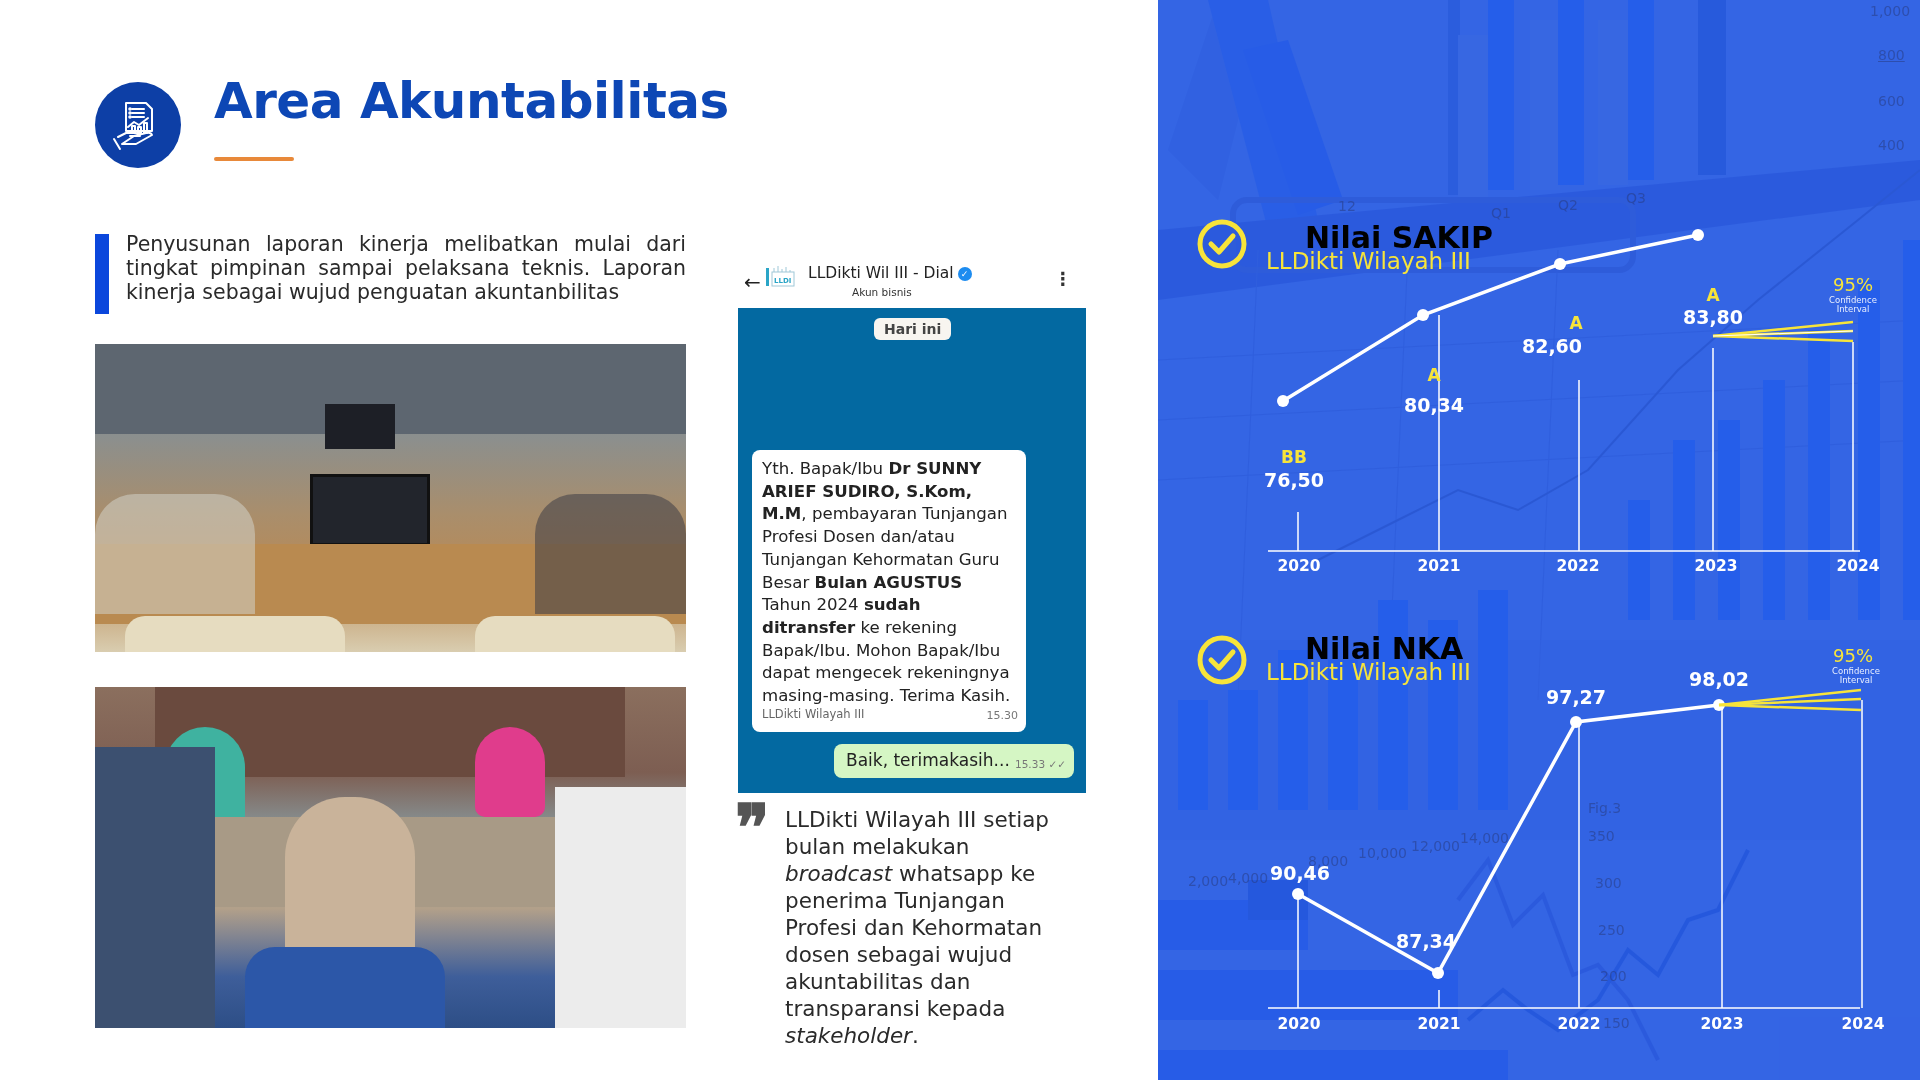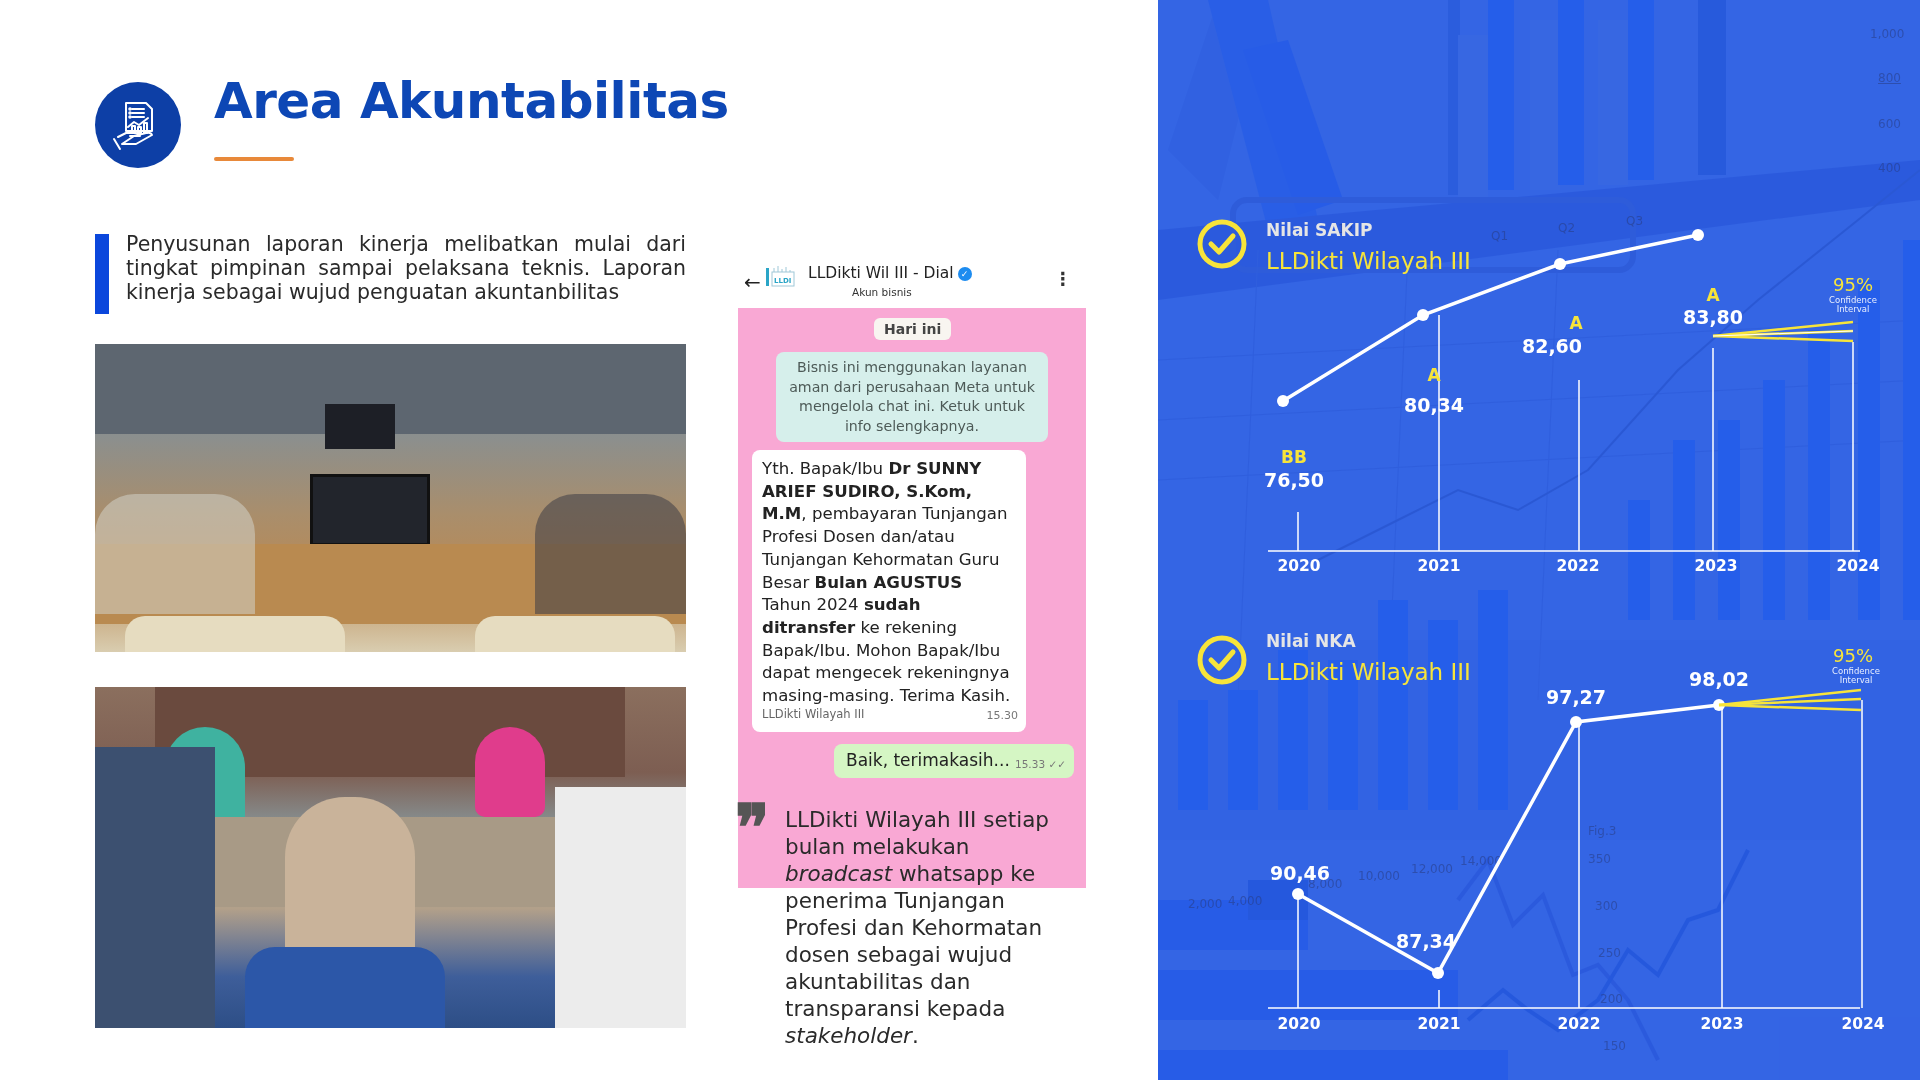--- a/index.html
+++ b/index.html
@@ -23,51 +23,51 @@
 
   
   .wa { position: absolute; left: 738px; top: 256px; width: 348px; height: 537px; background: #fff; }
   .wa-header { position: absolute; left: 0; top: 0; width: 348px; height: 52px; background: #fff; }
   .wa-back { position: absolute; left: 6px; top: 14px; font-size: 20px; color: #222; }
   .wa-avatar { position: absolute; left: 26px; top: 8px; width: 32px; height: 30px; }
   .wa-name { position: absolute; left: 70px; top: 8px; font-size: 15.5px; color: #222; white-space: nowrap; }
   .wa-verified { display:inline-block; width: 14px; height: 14px; border-radius: 50%; background:#1d8cf0; color:#fff; font-size:9px; line-height:14px; text-align:center; vertical-align: 1px; margin-left: 4px; }
   .wa-sub { position: absolute; left: 70px; top: 30px; font-size: 10.5px; color: #333; margin-left: 44px; }
   .wa-menu { position: absolute; right: 14px; top: 12px; font-size: 18px; color: #333; font-weight: 700; }
-  .wa-body { position: absolute; left: 0; top: 52px; width: 348px; height: 580px; background: #f9a8d4; }
+  .wa-body { position: absolute; left: 0; top: 52px; width: 348px; height: 485px; background: #0369a1; }
   .wa-date { position: absolute; left: 136px; top: 10px; background: #f8f5f0; border-radius: 6px; padding: 3px 10px; font-size: 14px; font-weight: 700; color: #444; }
   .wa-notice { position: absolute; left: 38px; top: 44px; width: 272px; background: #d6efeb; border-radius: 8px; padding: 6px 8px; font-size: 14.2px; line-height: 19.5px; color: #4d5a57; text-align: center; }
   .wa-msg { position: absolute; left: 14px; top: 142px; width: 274px; background: #fff; border-radius: 8px; padding: 8px 10px 24px 10px; font-size: 16.6px; line-height: 22.7px; color: #222; }
   .wa-msg b { font-weight: 700; }
   .wa-msg-sender { position: absolute; left: 10px; bottom: 6px; font-size: 11.5px; color: #666; }
   .wa-msg-time { position: absolute; right: 8px; bottom: 4px; font-size: 11px; color: #777; }
   .wa-reply { position: absolute; left: 96px; top: 436px; width: 240px; height: 34px; background: #d5f6c4; border-radius: 8px; }
   .wa-reply-text { position: absolute; left: 12px; top: 6px; font-size: 17px; color: #222; white-space: nowrap; }
   .wa-reply-time { position: absolute; right: 8px; top: 14px; font-size: 10.5px; color: #777; white-space: nowrap; }
 
   
   .quote-mark { position: absolute; left: 735px; top: 796px; font-family: "DejaVu Serif", serif; font-size: 64px; font-weight: 700; color: #555; line-height: 64px; letter-spacing: -6px; }
   .quote-text { position: absolute; left: 785px; top: 806px; width: 290px; font-size: 21.5px; line-height: 27px; color: #2a2a2a; }
   .quote-text i { font-style: italic; }
 
   
   .panel { position: absolute; left: 1158px; top: 0; width: 762px; height: 1080px; overflow: hidden; background: #3465e4; }
   .panel svg.bg { position: absolute; left: 0; top: 0; }
   .panel svg.fg { position: absolute; left: 0; top: 0; }
 
-  .chart-title { position: absolute; font-weight: 700; font-size: 17px; color: #e5e5e5; white-space: nowrap; }
+  .chart-title { position: absolute; font-weight: 700; font-size: 30px; color: #000000; white-space: nowrap; margin-left: 39px; }
   .chart-sub { position: absolute; font-size: 23px; color: #f7e43a; white-space: nowrap; }
   .check-icon { position: absolute; width: 52px; height: 52px; }
 
   .val { position: absolute; font-weight: 700; font-size: 19px; color: #ffffff; white-space: nowrap; transform: translateX(-50%); }
   .grade { position: absolute; font-weight: 700; font-size: 17px; color: #f7e43a; white-space: nowrap; transform: translateX(-50%); }
   .year { position: absolute; font-weight: 700; font-size: 15.5px; color: #ffffff; transform: translateX(-50%); }
   .ci-pct { position: absolute; font-weight: 400; font-size: 18px; color: #f7e43a; transform: translateX(-50%); }
   .ci-lbl { position: absolute; font-size: 8.5px; line-height: 9px; color: #e8eeff; text-align: center; transform: translateX(-50%); white-space: nowrap; }
-  .bg-tick { position: absolute; font-size: 12px; color: rgba(40,60,130,0.55); white-space: nowrap; margin-top: 24px; }
+  .bg-tick { position: absolute; font-size: 14px; color: rgba(40,60,130,0.55); white-space: nowrap; }
 </style>
 </head>
 <body>
 
 <div class="logo-circle">
   <svg width="56" height="56" viewBox="0 0 56 56" fill="none" stroke="#ffffff" stroke-width="2" stroke-linejoin="round" stroke-linecap="round">
     <path d="M16 6 h20 l6 6 v22 h-26 z"></path>
     <line x1="22" y1="12" x2="34" y2="12"></line>
       <line x1="22" y1="16" x2="34" y2="16"></line>
       <line x1="22" y1="20" x2="34" y2="20"></line>
@@ -119,21 +119,20 @@
       <path d="M10 8 v-4 M14 8 v-6 M18 8 v-3 M22 8 v-5 M26 8 v-2" stroke="#9fc8d8"></path>
     </svg>
     <div class="wa-name">
       <span>LLDikti Wil III - Dial</span><span class="wa-verified">✓</span>
     </div>
     <div class="wa-sub">Akun bisnis</div>
     <div class="wa-menu">⋮</div>
   </div>
   <div class="wa-body">
     <div class="wa-date">Hari ini</div>
-    <div class="wa-notice">Bisnis ini menggunakan layanan aman dari perusahaan Meta untuk mengelola chat ini. Ketuk untuk info selengkapnya.</div>
     <div class="wa-msg">
       <span>Yth. Bapak/Ibu </span><b>Dr SUNNY ARIEF SUDIRO, S.Kom, M.M</b><span>, pembayaran Tunjangan Profesi Dosen dan/atau Tunjangan Kehormatan Guru Besar </span><b>Bulan AGUSTUS</b><span> Tahun 2024 </span><b>sudah ditransfer</b><span> ke rekening Bapak/Ibu. Mohon Bapak/Ibu dapat mengecek rekeningnya masing-masing. Terima Kasih.</span>
       <span class="wa-msg-sender">LLDikti Wilayah III</span>
       <span class="wa-msg-time">15.30</span>
     </div>
     <div class="wa-reply">
       <span class="wa-reply-text">Baik, terimakasih...</span>
       <span class="wa-reply-time">15.33 ✓✓</span>
     </div>
   </div>

